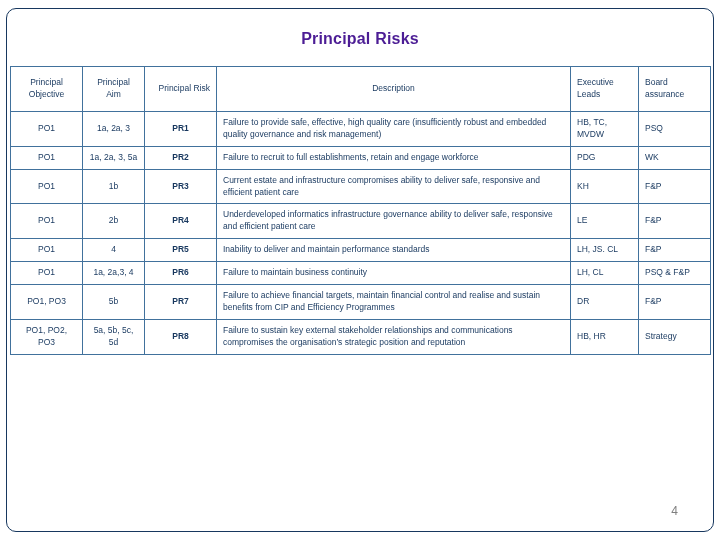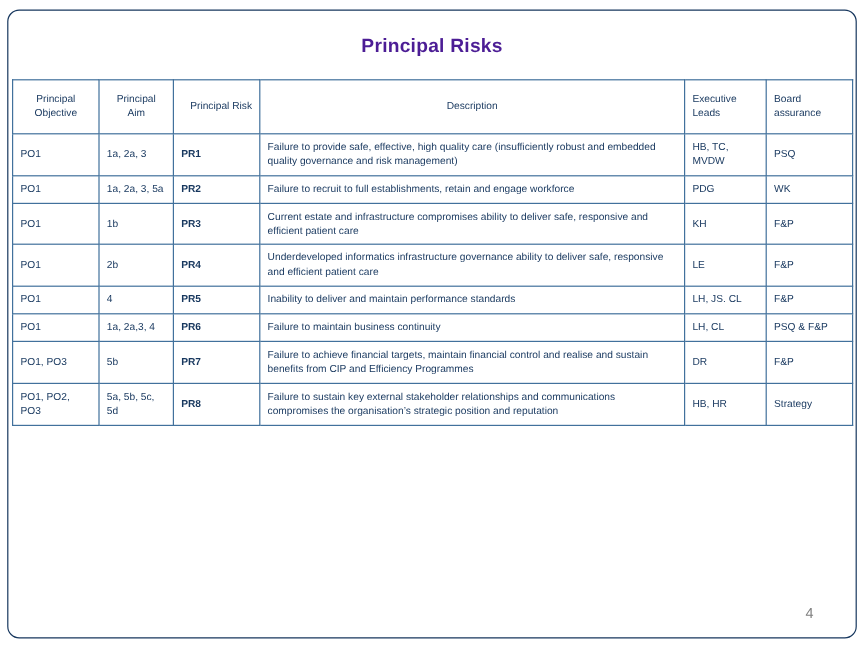--- a/index.html
+++ b/index.html
@@ -47,21 +47,21 @@
   }
   table.risk-table th{
     font-weight:normal;
     color:#17375E;
     height:34px;
   }
   th.h-objective, th.h-aim, th.h-risk{text-align:center;}
   th.h-risk{font-weight:bold;text-align:right;}
   th.h-description{text-align:center;}
   th.h-leads, th.h-assurance{text-align:left;vertical-align:top;padding-top:8px;}
-  td.col-objective, td.col-aim, td.col-risk{}
+  td.col-objective, td.col-aim, td.col-risk{text-align:center;}
   td.col-risk{font-weight:bold;}
   td.col-description{text-align:left;font-weight:normal;}
   td.col-leads, td.col-assurance{text-align:left;}
   col.c-objective{width:72px;}
   col.c-aim{width:62px;}
   col.c-risk{width:72px;}
   col.c-description{width:354px;}
   col.c-leads{width:68px;}
   col.c-assurance{width:72px;}
   .page-number{

